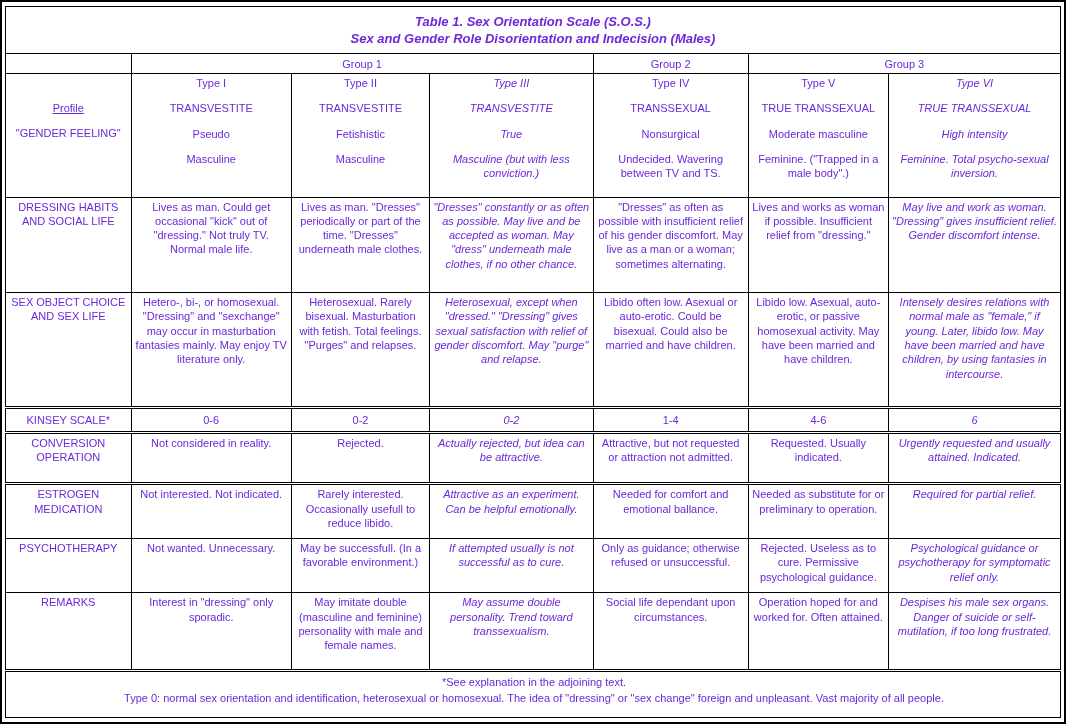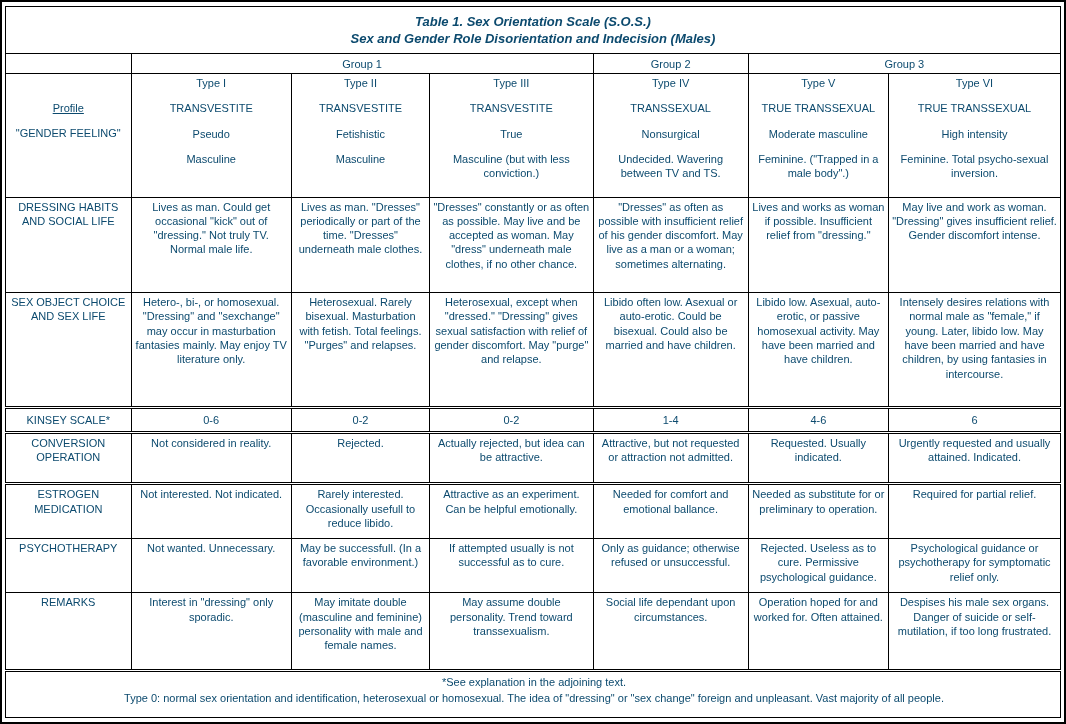--- a/index.html
+++ b/index.html
@@ -1,19 +1,19 @@
 <!DOCTYPE html>
 <html><head>
 <meta charset="utf-8">
 <style>
   html,body { margin:0; padding:0; background:#e8e8e8; }
   .page {
     width:1066px; height:724px; box-sizing:border-box;
     background:#fff; border:2px solid #000; padding:4px 3px;
-    font-family:"Liberation Sans", sans-serif; color:#0c4a6e;
+    font-family:"Liberation Sans", sans-serif; color:#6d28d9;
   }
   table.sos {
     width:100%; height:100%; border-collapse:collapse; table-layout:fixed;
     background:#fff;
   }
   table.sos td {
     border:1px solid #000; box-sizing:border-box;
     vertical-align:top; text-align:center;
     font-size:11px; line-height:1.3; padding:2px 3px;
     word-wrap:break-word; overflow:hidden;
@@ -32,21 +32,21 @@
   tr.r-kinsey td { height:24px; vertical-align:middle; border-top:3px double #000; border-bottom:3px double #000; }
   tr.r-conversion td { height:50px; }
   tr.r-estrogen td { height:53px; border-top:3px double #000; }
   tr.r-psych td { height:53px; }
   tr.r-remarks td { height:75px; }
   tr.footnote-row td {
     border-top:3px double #000; height:46px;
     text-align:center; vertical-align:top;
     font-size:11px; line-height:1.5; padding-left:5px;
   }
-  .dbl-l { border-left:3px double #000; }
+  .dbl-l { border-left:3px double #000;font-style:italic; }
 </style>
 </head>
 <body>
 
 <div class="page">
   <table class="sos">
     <colgroup>
       <col style="width:11.9%">
         <col style="width:15.2%">
         <col style="width:13.1%">

